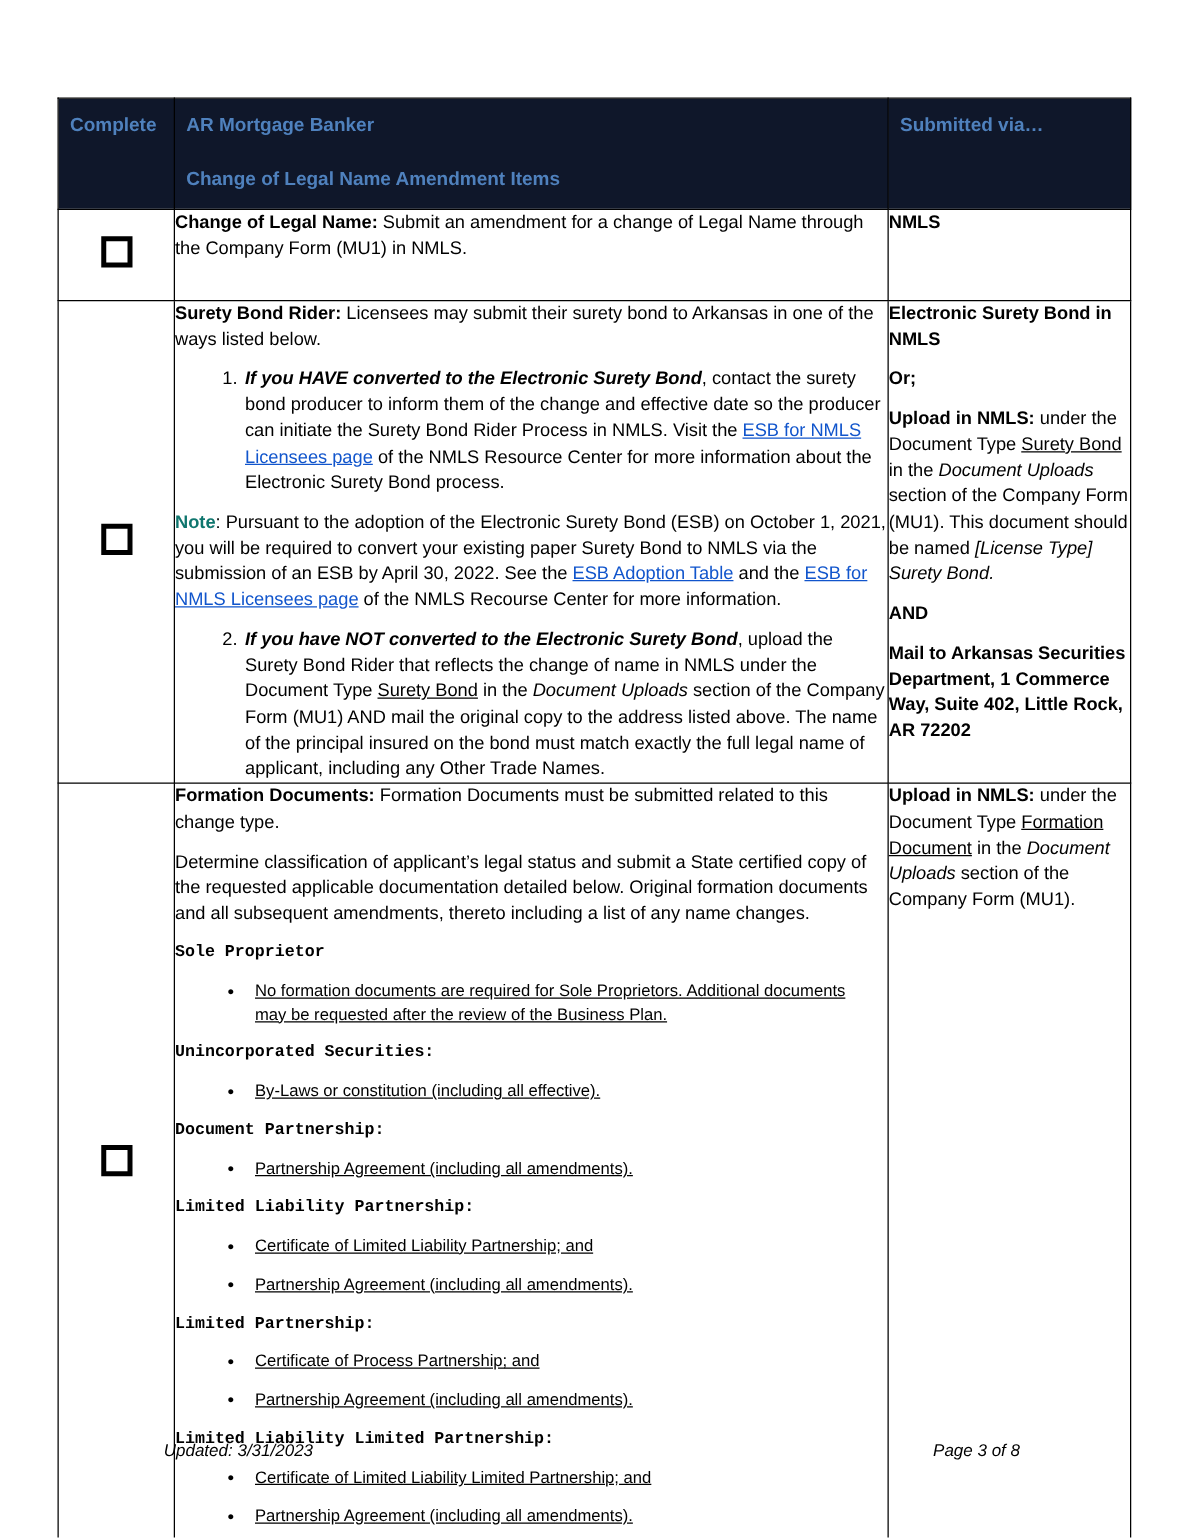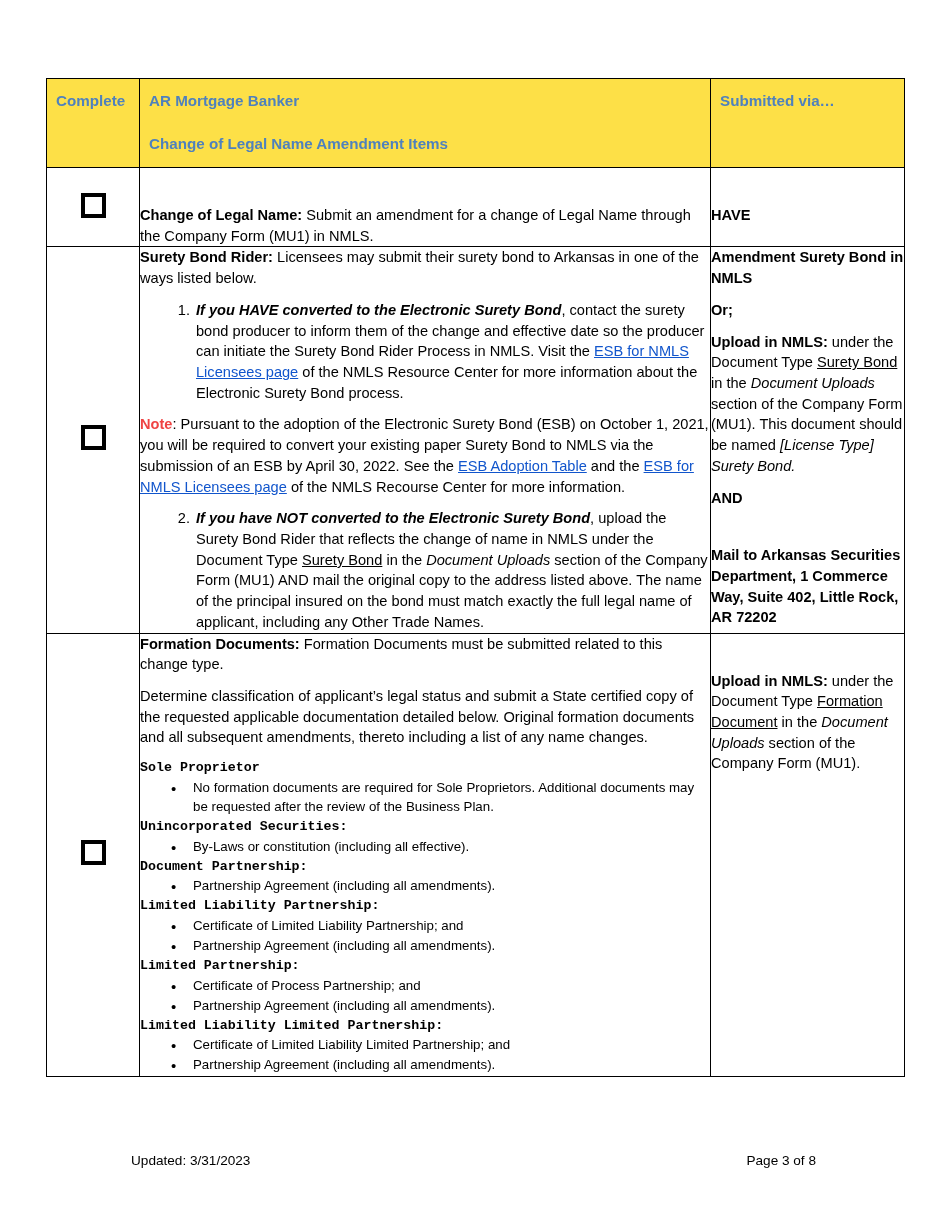--- a/index.html
+++ b/index.html
@@ -37,21 +37,21 @@
     vertical-align: top;
     padding: 0;
   }
 
   col.c-complete { width: 93px; }
   col.c-item     { width: 571px; }
   col.c-via      { width: 194px; }
 
   
   .hdr td {
-    background: #fde047;
+    background: #0f172a;
     padding: 13px 9px 14px 9px;
   }
   .hdr-text {
     color: #4f81bd;
     font-weight: bold;
     font-size: 15.2px;
     line-height: 1.15;
   }
   .hdr-text.sub {
     margin-top: 26px;
@@ -79,33 +79,33 @@
   }
   .via-cell {
     padding: 12px 10px 14px 10px;
     font-size: 14.6px;
     line-height: 1.42;
   }
 
   p.para {
     margin: 0 0 11px 0;
   }
-  p.para.last { margin-bottom: 0; margin-top: 37px; }
+  p.para.last { margin-bottom: 0; }
 
   b { font-weight: bold; }
   i { font-style: italic; }
   u { text-decoration: underline; }
 
   .lnk {
     color: #1155cc;
     text-decoration: underline;
     cursor: pointer;
   }
   .note-lbl {
-    color: #ef4444;
+    color: #0f766e;
     font-weight: bold;
   }
 
   
   ol.numlist {
     margin: 0 0 11px 0;
     padding-left: 56px;
     list-style: none;
     counter-reset: none;
   }
@@ -132,38 +132,40 @@
   }
   ul.bul {
     margin: 0;
     padding: 0 0 0 52px;
     list-style: none;
     font-size: 13.3px;
     line-height: 1.42;
   }
   ul.bul li {
     position: relative;
-    margin: 1px;
+    margin: 12px;
+    text-decoration: underline;
   }
   ul.bul li::before {
     content: "\2022";
     position: absolute;
     left: -22px;
     top: -1px;
     font-size: 15px;
   }
 
   
   .footer {
     position: absolute;
     left: 46px;
     top: 1153px;
     width: 858px;
     height: 24px;
     font-size: 13.6px;
+    font-style: italic;
   }
   .footer .f-left {
     position: absolute;
     left: 85px;
     top: 0;
   }
   .footer .f-right {
     position: absolute;
     right: 88px;
     top: 0;
@@ -196,21 +198,21 @@
       </tr>
 
       <tr>
         <td class="cb-cell" style="height:72px;">
           <span class="checkbox"></span>
         </td>
         <td class="item-cell">
           <p class="para last"><b>Change of Legal Name:</b><span> Submit an amendment for a change of Legal Name through the Company Form (MU1) in NMLS.</span></p>
         </td>
         <td class="via-cell">
-          <p class="para last"><b>HAVE</b></p>
+          <p class="para last"><b>NMLS</b></p>
         </td>
       </tr>
 
       <tr>
         <td class="cb-cell">
           <span class="checkbox"></span>
         </td>
         <td class="item-cell">
 
           <p class="para"><b>Surety Bond Rider:</b><span> Licensees may submit their surety bond to Arkansas in one of the ways listed below.</span></p>
@@ -220,21 +222,21 @@
           </ol>
 
           <p class="para"><span class="note-lbl">Note</span><span>:  Pursuant to the adoption of the Electronic Surety Bond (ESB) on October 1, 2021, you will be required to convert your existing paper Surety Bond to NMLS via the submission of an ESB by April 30, 2022. See the </span><span class="lnk">ESB Adoption Table</span><span> and the </span><span class="lnk">ESB for NMLS Licensees page</span><span> of the NMLS Recourse Center for more information.</span></p>
 
           <ol class="numlist" style="margin-bottom:0;">
             <li><span class="num">2.</span><b><i>If you have NOT converted to the Electronic Surety Bond</i></b><span>, upload the Surety Bond Rider that reflects the change of name in NMLS under the Document Type </span><u>Surety Bond</u><span> in the </span><i>Document Uploads</i><span> section of the Company Form (MU1) AND mail the original copy to the address listed above.  The name of the principal insured on the bond must match exactly the full legal name of applicant, including any Other Trade Names.</span></li>
           </ol>
 
         </td>
         <td class="via-cell">
-          <p class="para"><b>Amendment Surety Bond in NMLS</b></p>
+          <p class="para"><b>Electronic Surety Bond in NMLS</b></p>
           <p class="para"><b>Or;</b></p>
           <p class="para"><b>Upload in NMLS:</b><span> under the Document Type </span><u>Surety Bond</u><span> in the </span><i>Document Uploads</i><span> section of the Company Form (MU1). This document should be named </span><i>[License Type] Surety Bond.</i></p>
           <p class="para"><b>AND</b></p>
           <p class="para last"><b>Mail to Arkansas Securities Department, 1 Commerce Way, Suite 402, Little Rock, AR 72202</b></p>
         </td>
       </tr>
 
       <tr>
         <td class="cb-cell">
           <span class="checkbox"></span>

